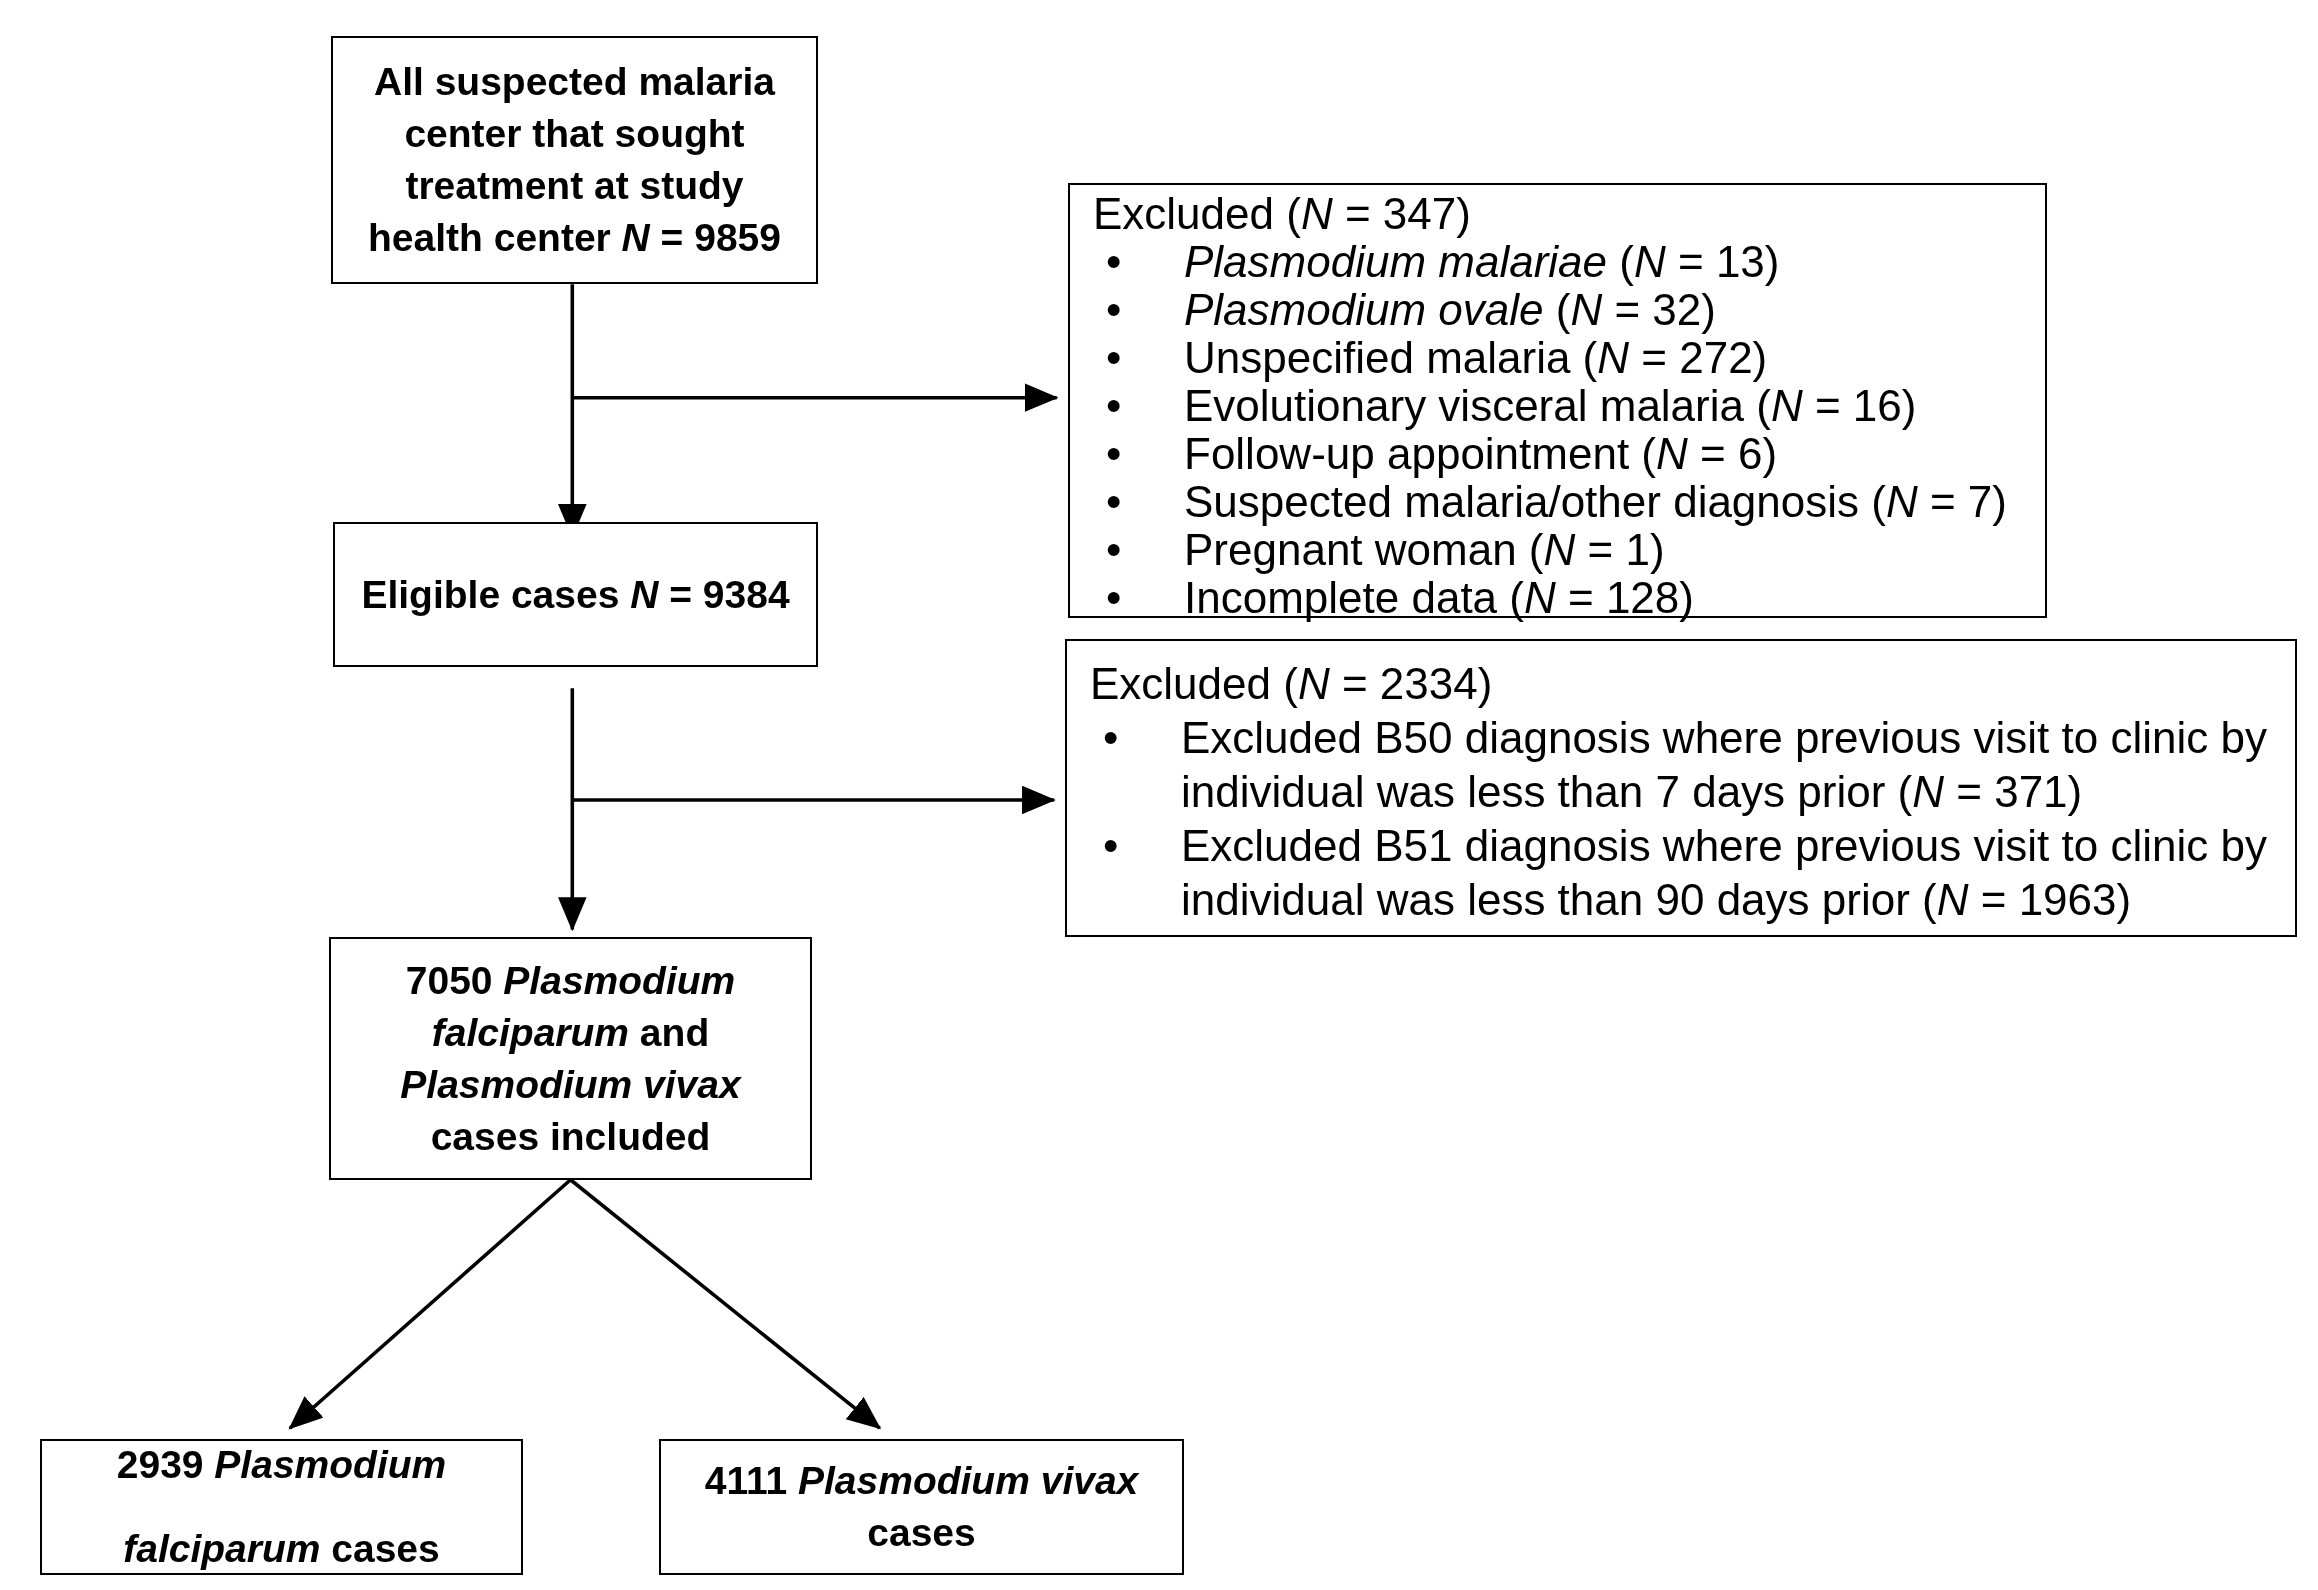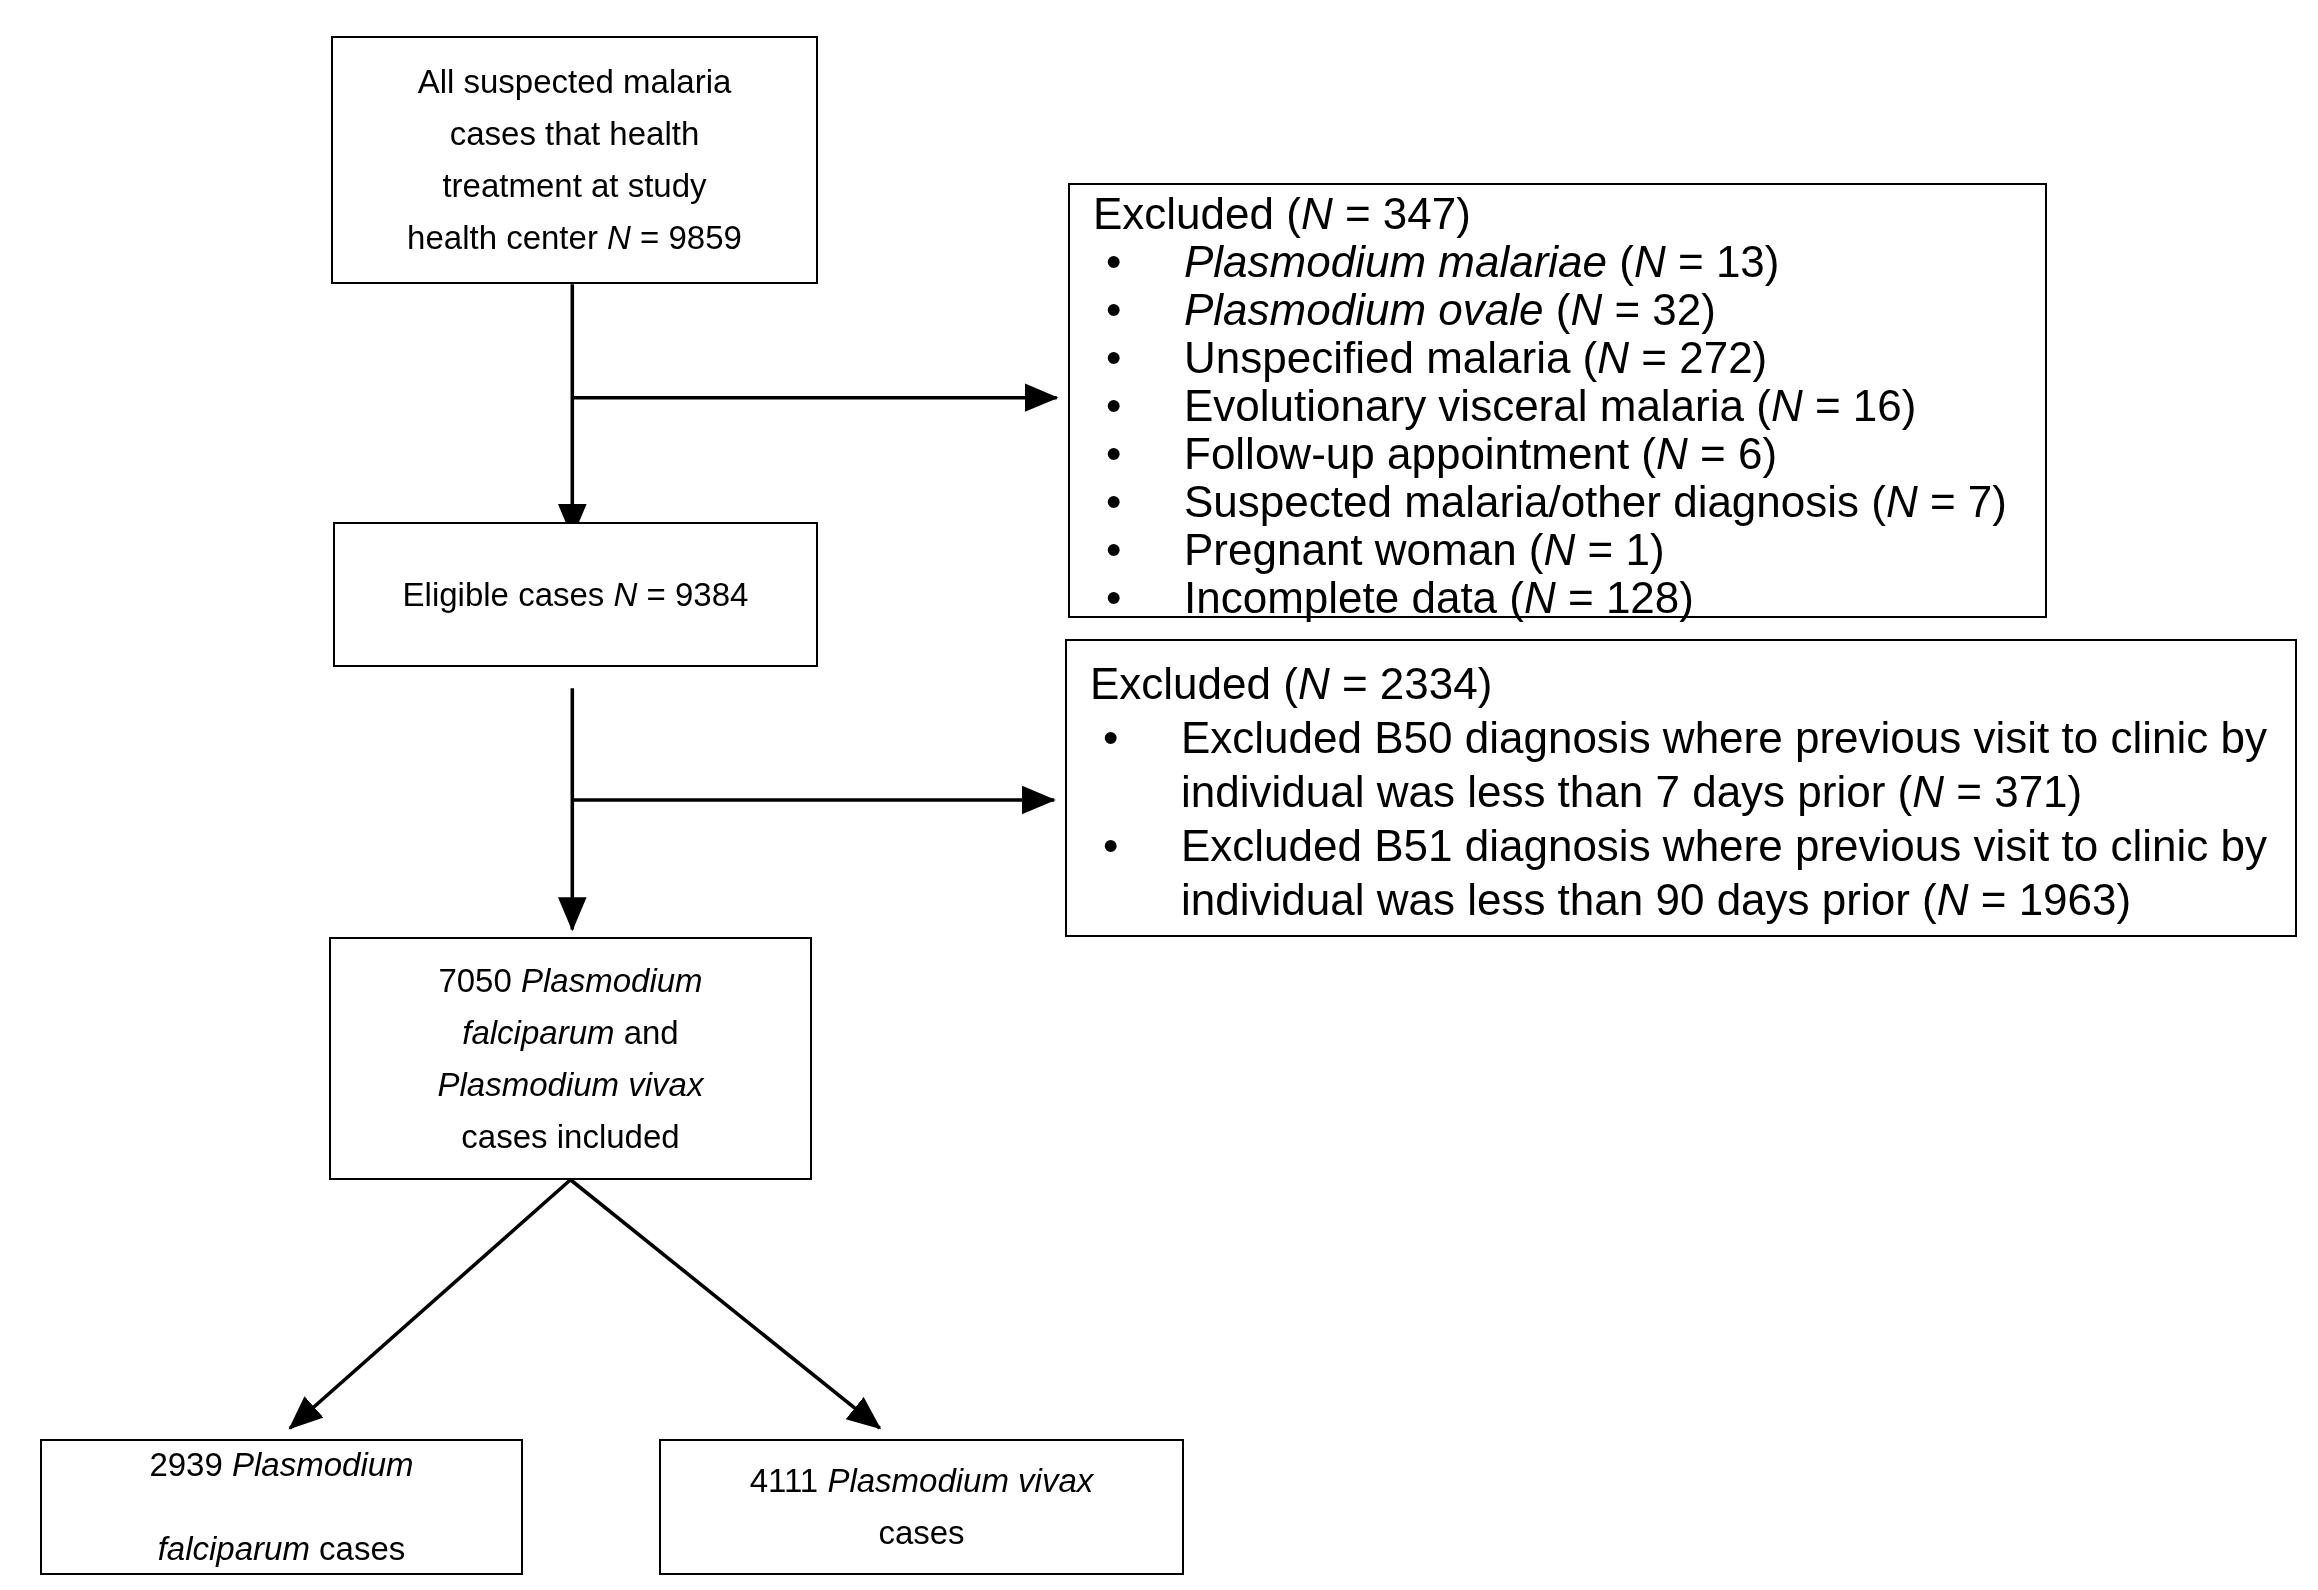--- a/index.html
+++ b/index.html
@@ -30,22 +30,23 @@
     position: absolute;
     border: 2.7px solid var(--ink);
     background: var(--paper);
   }
   .center-box {
     display: flex;
     flex-direction: column;
     justify-content: center;
     align-items: center;
     text-align: center;
-    font-size: 33px;
+    font-size: 39px;
     line-height: 52px;
+    font-weight: bold;
   }
   .excl-box {
     font-size: 44px;
     text-align: left;
   }
   .excl-box .excl-title { padding-left: 23px; }
   .bullet-row { display: flex; align-items: flex-start; }
   .bullet-col {
     flex: 0 0 114px;
     padding-left: 36px;
@@ -69,21 +70,21 @@
     <line x1="640" y1="318" x2="640" y2="600" marker-end="url(#ah)"></line>
     <line x1="640" y1="445" x2="1182" y2="445" marker-end="url(#ah)"></line>
     <line x1="640" y1="770" x2="640" y2="1040" marker-end="url(#ah)"></line>
     <line x1="640" y1="895" x2="1179" y2="895" marker-end="url(#ah)"></line>
     <line x1="638" y1="1320" x2="324" y2="1598" marker-end="url(#ah)"></line>
     <line x1="638" y1="1320" x2="984" y2="1598" marker-end="url(#ah)"></line>
   </svg>
 
   <div class="box center-box" style="left:331px; top:36px; width:487px; height:248px;">
     <div><span>All suspected malaria</span></div>
-    <div><span>cases that health</span></div>
+    <div><span>center that sought</span></div>
     <div><span>treatment at study</span></div>
     <div><span>health center </span><i>N</i><span> = 9859</span></div>
   </div>
 
   <div class="box excl-box lh54" style="left:1068px; top:183px; width:979px; height:435px;">
     <div class="excl-title"><span>Excluded (</span><i>N</i><span> = 347)</span></div>
     <div class="bullet-row">
       <span class="bullet-col">•</span>
       <span class="bullet-text"><i>Plasmodium malariae</i><span> (</span><i>N</i><span> = 13)</span></span>
     </div>

